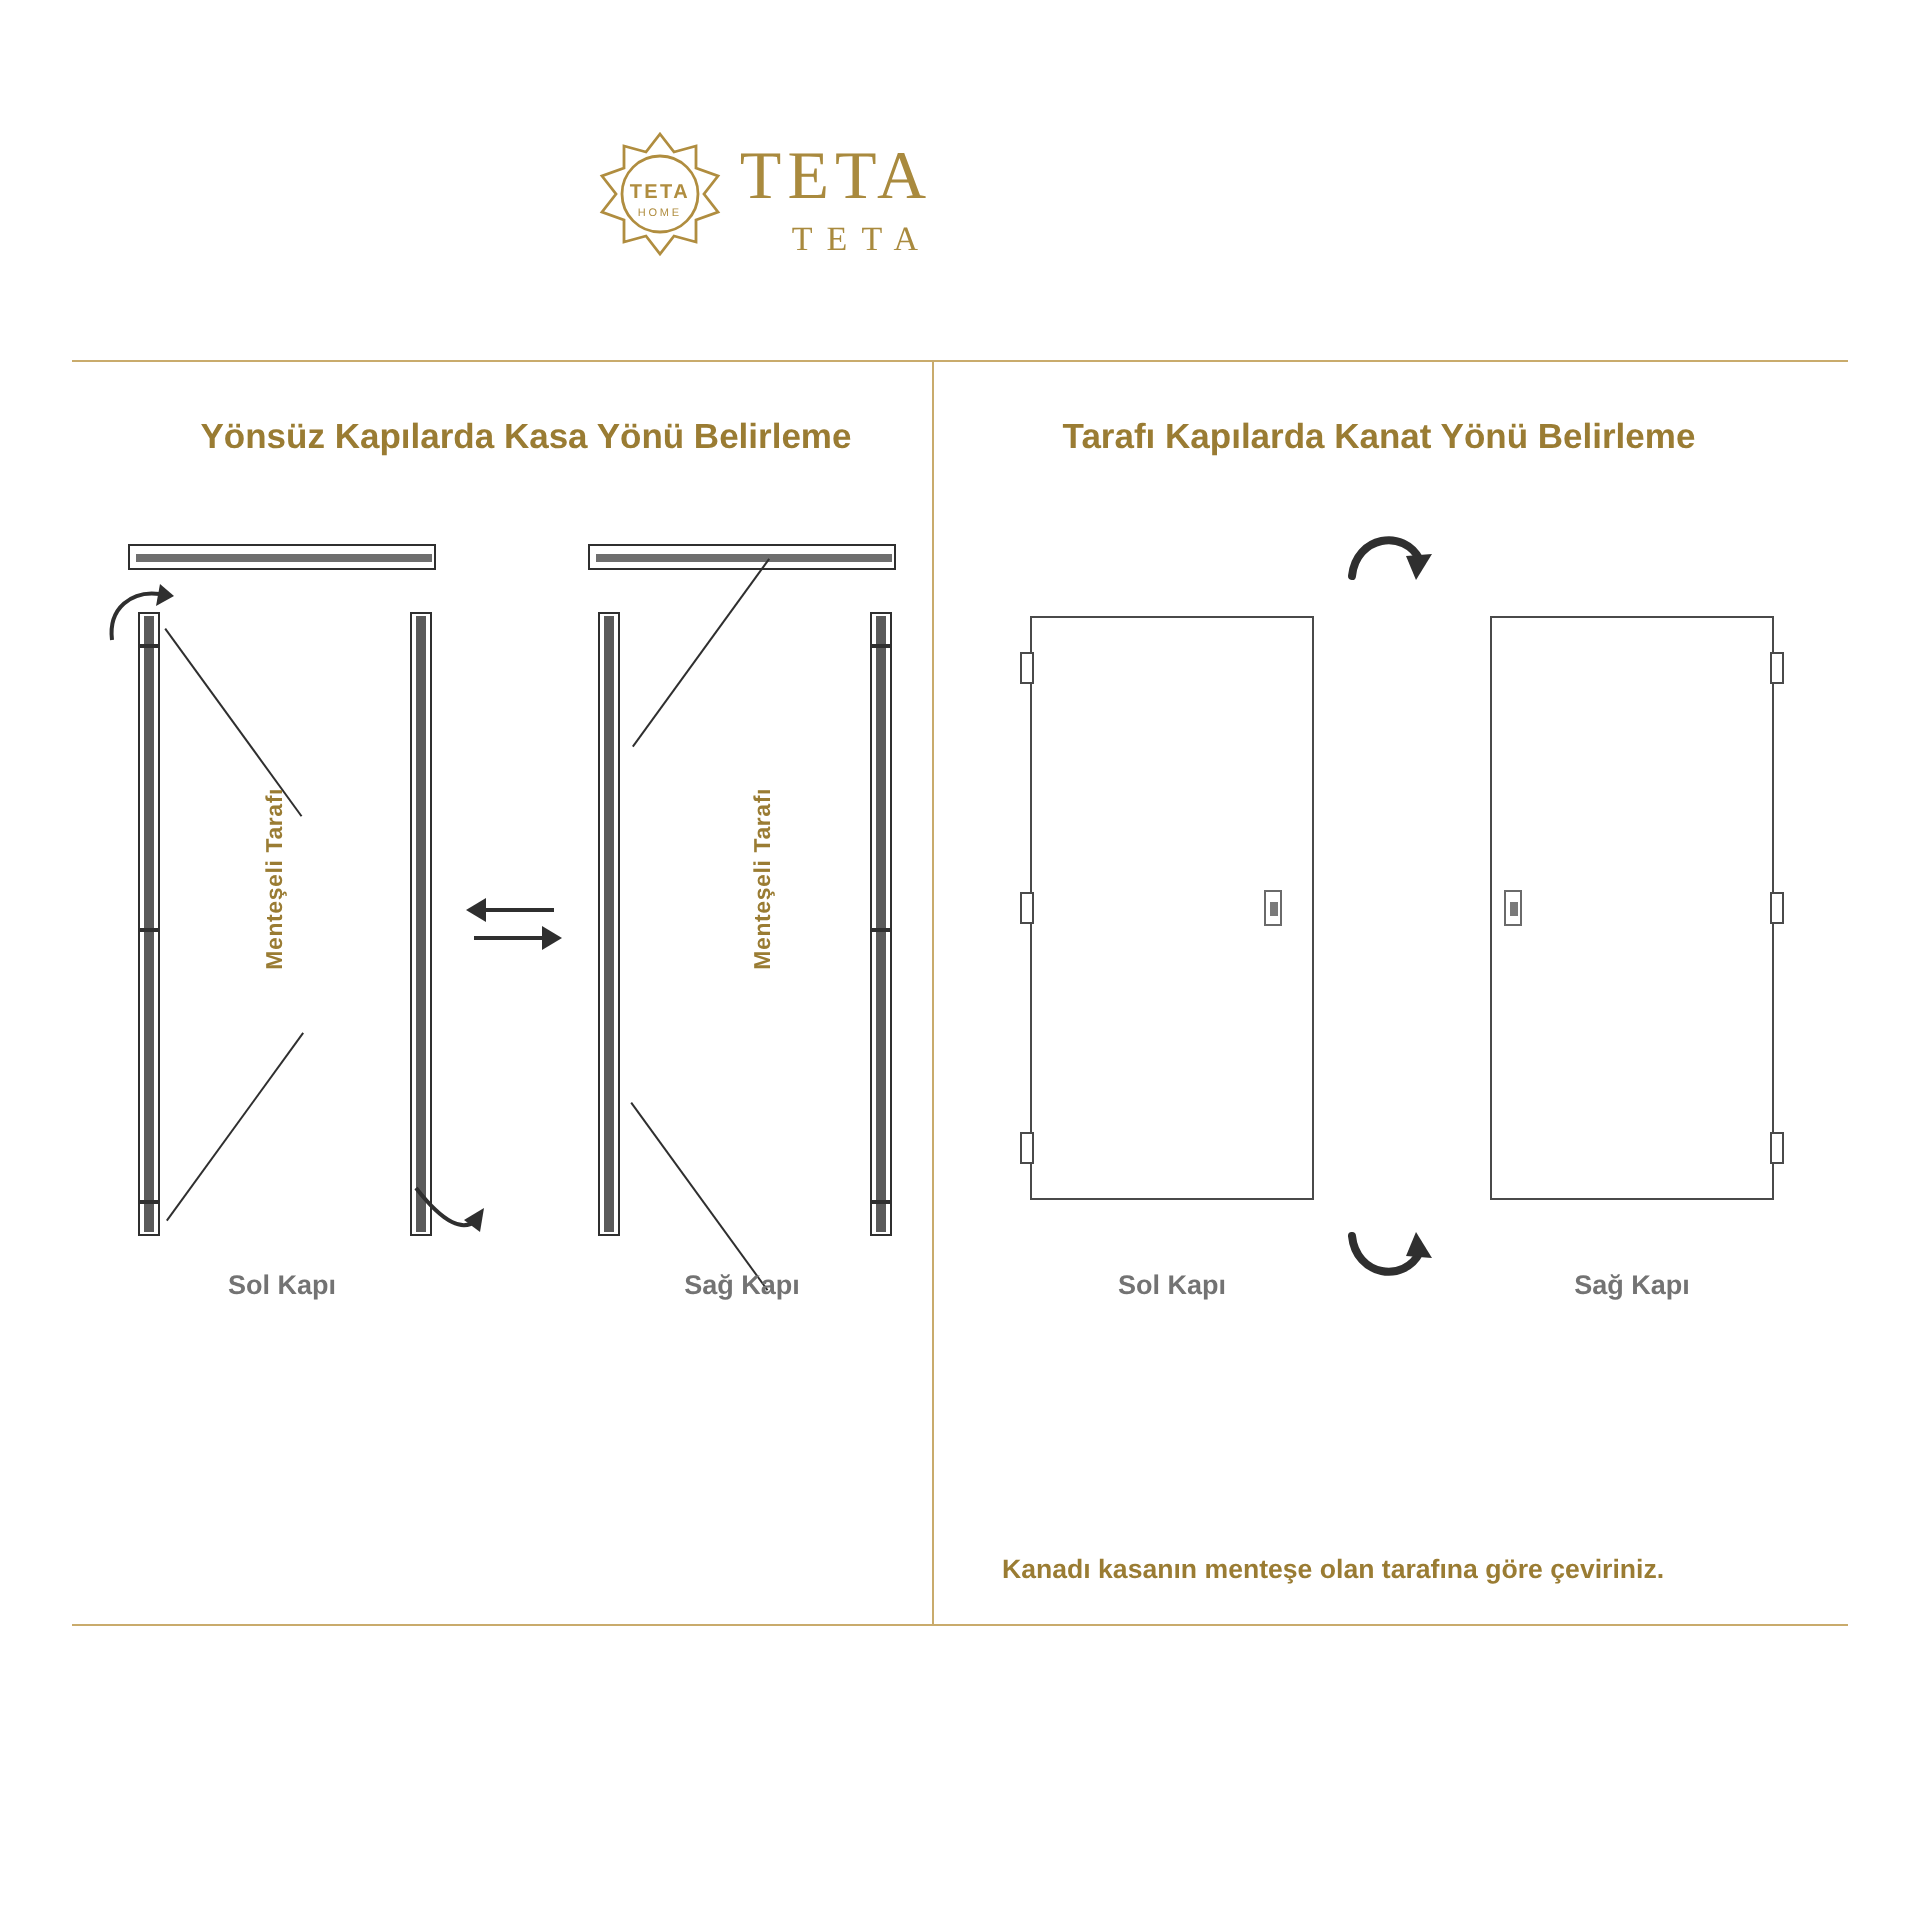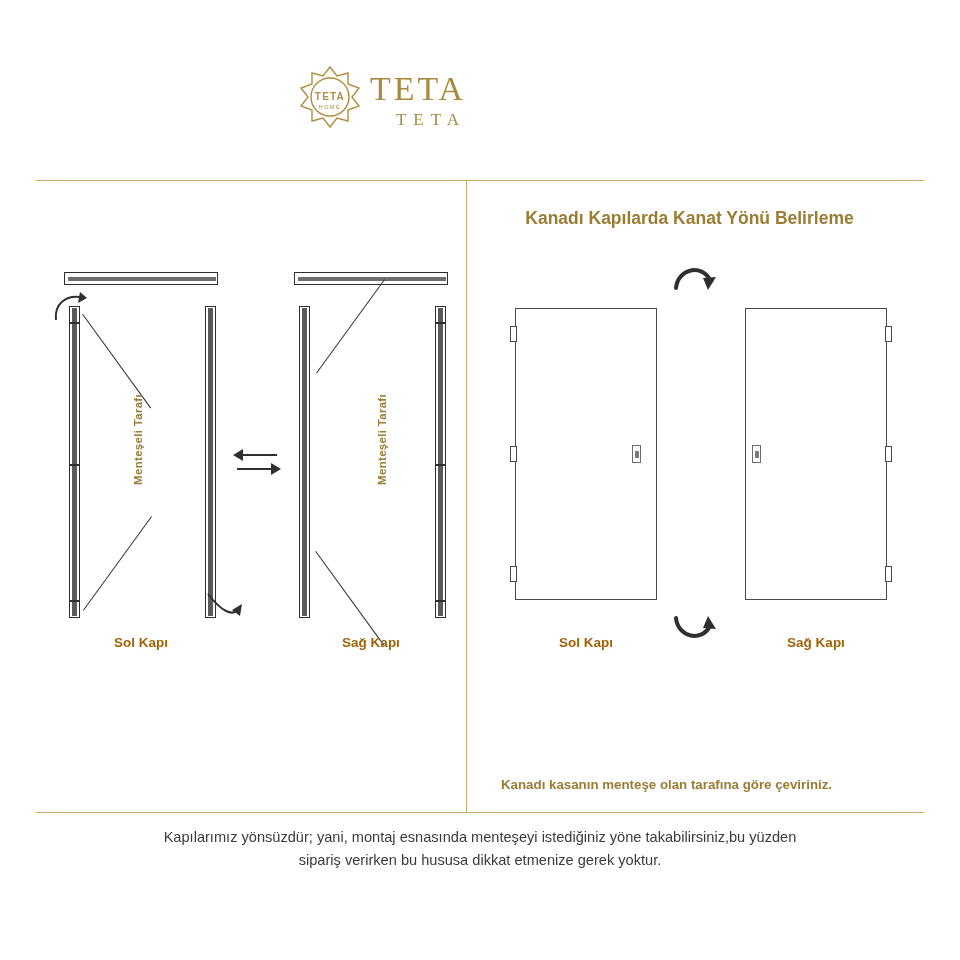--- a/index.html
+++ b/index.html
@@ -128,21 +128,21 @@
     font-weight: bold;
     color: #9a7c33;
   }
   .panel-left .panel-title { padding-left: 24px; box-sizing: border-box; }
   .panel-right .panel-title { padding-right: 12px; box-sizing: border-box; }
 
   .caption {
     position: absolute;
     font-size: 13.5px;
     font-weight: bold;
-    color: #a16207;
+    color: #737373;
   }
 
   .note {
     position: absolute;
     font-size: 13.3px;
     font-weight: bold;
     color: #9a7c33;
     line-height: 1.45;
   }
 
@@ -260,20 +260,21 @@
       <span class="w1">TETA</span>
       <span class="w2">TETA</span>
     </div>
   </div>
 
   <div class="hr-top"></div>
   <div class="hr-mid"></div>
   <div class="v-divider"></div>
 
   <div class="panel panel-left">
+    <div class="panel-title">Yönsüz Kapılarda Kasa Yönü Belirleme</div>
 
     <div class="header-bar" style="left:28px; top:92px; width:154px; height:13px;">
       <div class="header-bar-inner" style="left:3px; top:4px; width:148px; height:4px;"></div>
     </div>
 
     <div class="jamb" style="left:33px; top:126px; width:11px; height:312px;"></div>
     <div class="jamb-dark" style="left:36px; top:128px; width:5px; height:308px;"></div>
     <div class="hinge" style="left:34px; top:142px; width:9px; height:2px;"></div>
     <div class="hinge" style="left:34px; top:284px; width:9px; height:2px;"></div>
     <div class="hinge" style="left:34px; top:420px; width:9px; height:2px;"></div>
@@ -320,21 +321,21 @@
     <svg class="arrow-svg" style="left:197px; top:265px;" width="48" height="34" viewBox="0 0 48 34">
       <line x1="10" y1="10" x2="44" y2="10" stroke="#2f2f2f" stroke-width="2"></line>
       <polygon points="10,4 0,10 10,16" fill="#2f2f2f"></polygon>
       <line x1="4" y1="24" x2="38" y2="24" stroke="#2f2f2f" stroke-width="2"></line>
       <polygon points="38,18 48,24 38,30" fill="#2f2f2f"></polygon>
     </svg>
 
   </div>
 
   <div class="panel panel-right">
-    <div class="panel-title">Kanadı Kapılarda Kanat Yönü Belirleme</div>
+    <div class="panel-title">Tarafı Kapılarda Kanat Yönü Belirleme</div>
 
     <div class="slab" style="left:48px; top:128px; width:142px; height:292px;"></div>
     <div class="slab-hinge" style="left:43px; top:146px; width:7px; height:16px;"></div>
     <div class="slab-hinge" style="left:43px; top:266px; width:7px; height:16px;"></div>
     <div class="slab-hinge" style="left:43px; top:386px; width:7px; height:16px;"></div>
     <div class="lock" style="left:165px; top:265px;"></div>
 
     <svg class="arrow-svg" style="left:203px; top:80px;" width="46" height="36" viewBox="0 0 46 36">
       <path d="M6 28 C8 8 32 4 40 20" fill="none" stroke="#2f2f2f" stroke-width="4" stroke-linecap="round"></path>
       <polygon points="33,18 46,17 38,30" fill="#2f2f2f"></polygon>
@@ -351,15 +352,14 @@
     <svg class="arrow-svg" style="left:203px; top:430px;" width="46" height="36" viewBox="0 0 46 36">
       <path d="M6 8 C8 28 32 32 40 16" fill="none" stroke="#2f2f2f" stroke-width="4" stroke-linecap="round"></path>
       <polygon points="33,18 46,19 38,6" fill="#2f2f2f"></polygon>
     </svg>
 
     <div class="caption" style="left:278px; top:455px; width:142px; text-align:center;">Sağ Kapı</div>
 
     <div class="note" style="left:34px; top:595px; width:400px;">Kanadı kasanın menteşe olan tarafına göre çeviriniz.</div>
   </div>
 
-  <div class="bottom-text">Kapılarımız yönsüzdür; yani, montaj esnasında menteşeyi istediğiniz yöne takabilirsiniz,bu yüzden sipariş verirken bu hususa dikkat etmenize gerek yoktur.</div>
 
 </div>
 
 </body></html>

